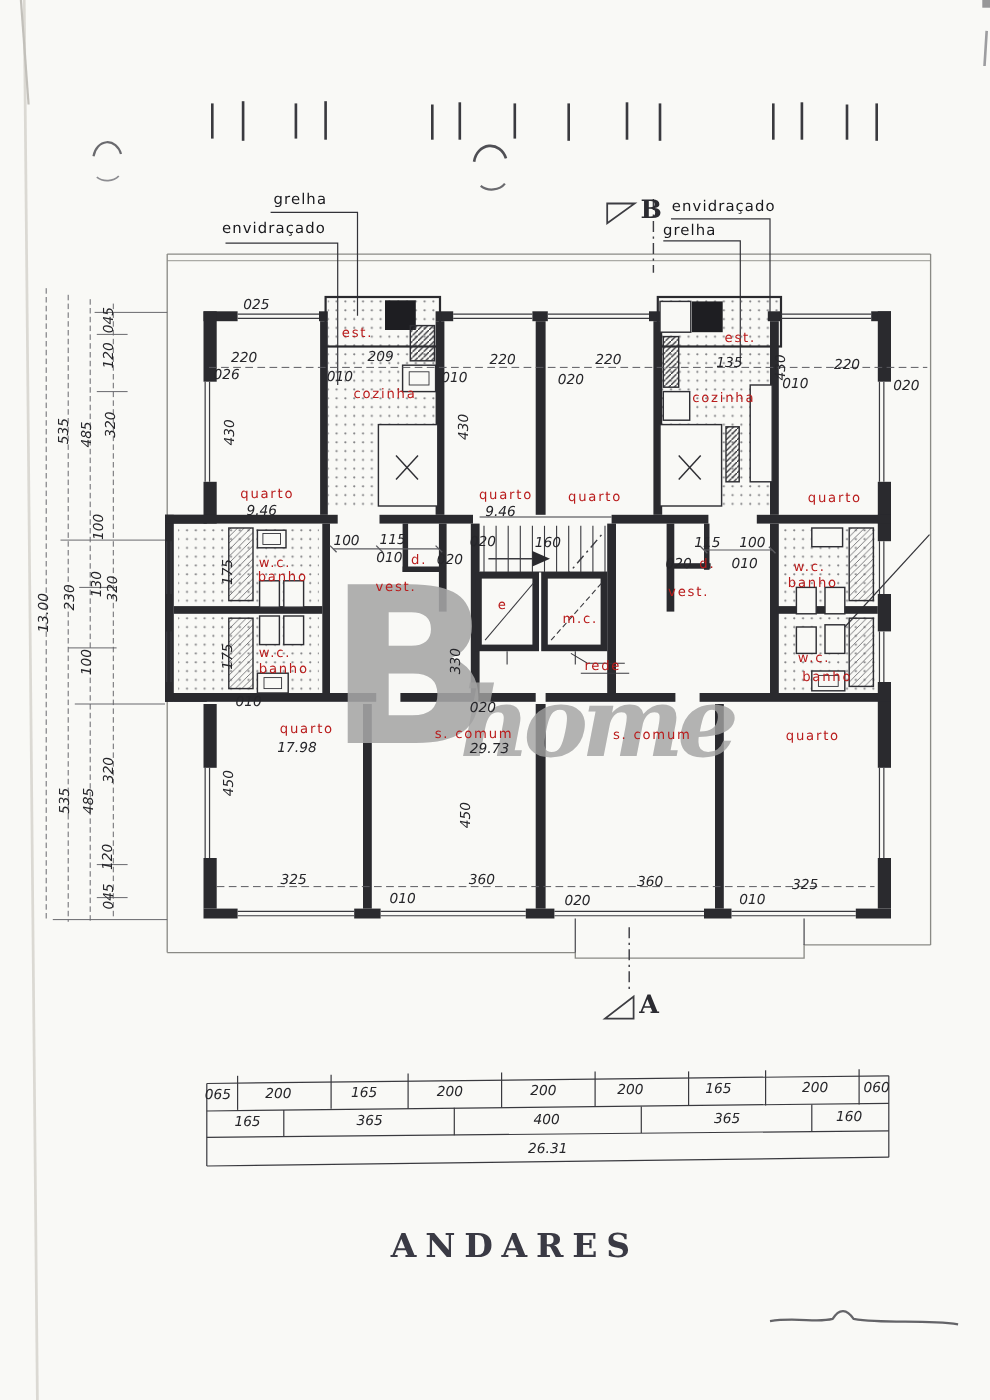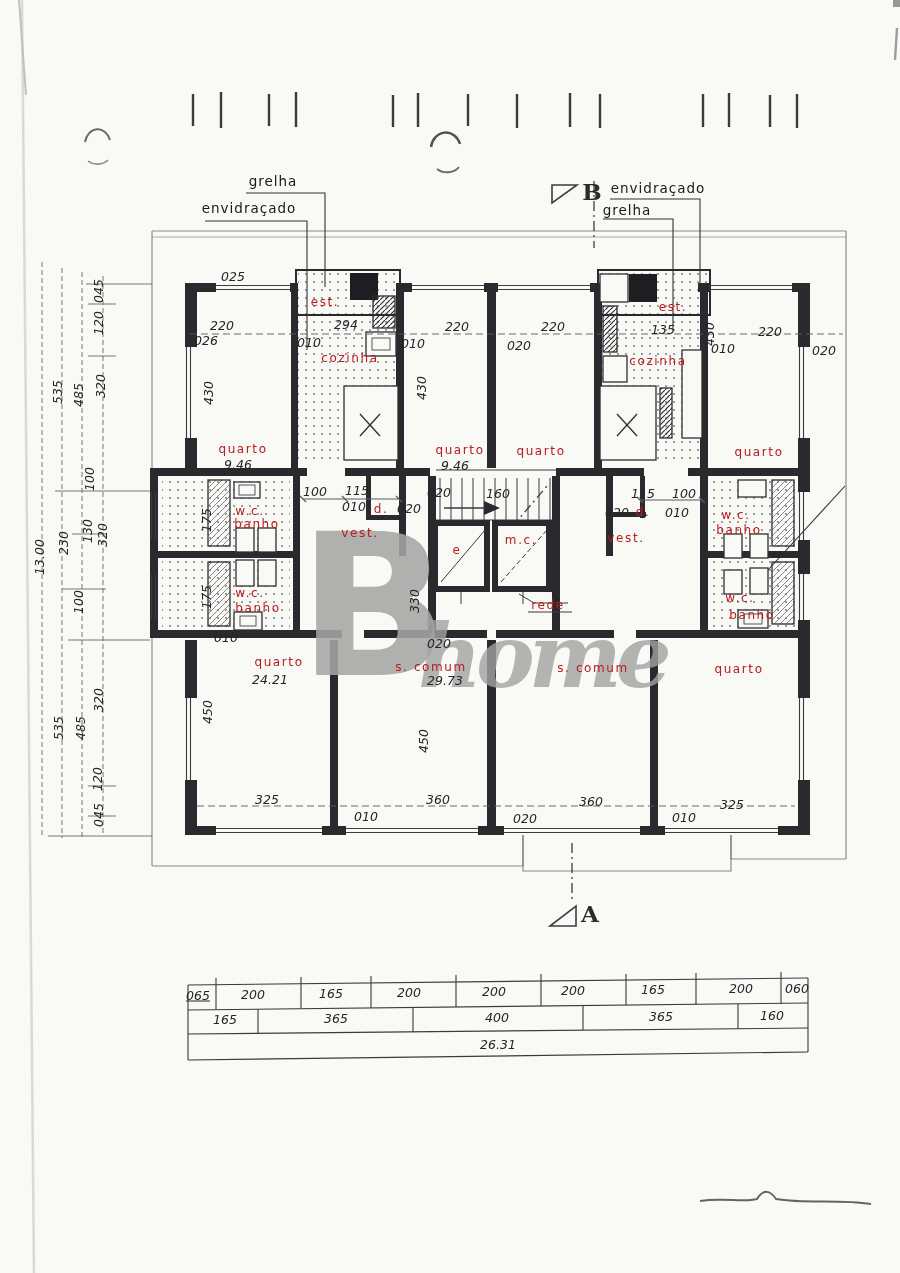--- a/index.html
+++ b/index.html
@@ -360,35 +360,35 @@
       <span class="lbl room" style="left: 258px; top: 608px;">banho</span>
       <span class="lbl room" style="left: 736px; top: 515px;">w.c.</span>
       <span class="lbl room" style="left: 739px; top: 530px;">banho</span>
       <span class="lbl room" style="left: 740px; top: 598px;">w.c.</span>
       <span class="lbl room" style="left: 752px; top: 615px;">banho</span>
       <span class="lbl room" style="left: 360px; top: 533px;">vest.</span>
       <span class="lbl room" style="left: 626px; top: 538px;">vest.</span>
       <span class="lbl room" style="left: 381px; top: 509px;">d.</span>
       <span class="lbl room" style="left: 643px; top: 512px;">d.</span>
       <span class="lbl room" style="left: 457px; top: 550px;">e</span>
-      <span class="lbl room" style="left: 521px; top: 540px;">m.c.</span>
+      <span class="lbl room" style="left: 521px; top: 562px; padding-left: 13px;">m.c.</span>
       <span class="lbl room" style="left: 548px; top: 605px;">rede</span>
       <span class="lbl room" style="left: 279px; top: 662px;">quarto</span>
       <span class="lbl room" style="left: 431px; top: 667px;">s. comum</span>
       <span class="lbl room" style="left: 593px; top: 668px;">s. comum</span>
       <span class="lbl room" style="left: 739px; top: 669px;">quarto</span>
       <span class="lbl area" style="left: 238px; top: 464px;">9.46</span>
       <span class="lbl area" style="left: 455px; top: 465px;">9.46</span>
-      <span class="lbl area" style="left: 270px; top: 679px;">24.21</span>
+      <span class="lbl area" style="left: 270px; top: 679px;">17.98</span>
       <span class="lbl area" style="left: 445px; top: 680px;">29.73</span>
       <span class="lbl dim" style="left: 233px; top: 276px;">025</span>
       <span class="lbl dim" style="left: 222px; top: 325px;">220</span>
       <span class="lbl dim" style="left: 206px; top: 340px;">026</span>
       <span class="lbl dim" style="left: 309px; top: 342px;">010</span>
-      <span class="lbl dim" style="left: 346px; top: 324px;">294</span>
+      <span class="lbl dim" style="left: 346px; top: 324px;">209</span>
       <span class="lbl dim" style="left: 413px; top: 343px;">010</span>
       <span class="lbl dim" style="left: 457px; top: 326px;">220</span>
       <span class="lbl dim" style="left: 519px; top: 345px;">020</span>
       <span class="lbl dim" style="left: 553px; top: 326px;">220</span>
       <span class="lbl dim" style="left: 663px; top: 329px;">135</span>
       <span class="lbl dim" style="left: 723px; top: 348px;">010</span>
       <span class="lbl dim" style="left: 770px; top: 331px;">220</span>
       <span class="lbl dim" style="left: 824px; top: 350px;">020</span>
       <span class="lbl dim" style="left: 315px; top: 491px;">100</span>
       <span class="lbl dim" style="left: 357px; top: 490px;">115</span>
@@ -402,21 +402,21 @@
       <span class="lbl dim" style="left: 677px; top: 512px;">010</span>
       <span class="lbl dim" style="left: 226px; top: 637px;">010</span>
       <span class="lbl dim" style="left: 439px; top: 643px;">020</span>
       <span class="lbl dim" style="left: 267px; top: 799px;">325</span>
       <span class="lbl dim" style="left: 366px; top: 816px;">010</span>
       <span class="lbl dim" style="left: 438px; top: 799px;">360</span>
       <span class="lbl dim" style="left: 525px; top: 818px;">020</span>
       <span class="lbl dim" style="left: 591px; top: 801px;">360</span>
       <span class="lbl dim" style="left: 684px; top: 817px;">010</span>
       <span class="lbl dim" style="left: 732px; top: 804px;">325</span>
-      <span class="lbl dim" style="left: 198px; top: 995px; text-decoration: underline;">065</span>
+      <span class="lbl dim" style="left: 198px; top: 995px;">065</span>
       <span class="lbl dim" style="left: 253px; top: 994px;">200</span>
       <span class="lbl dim" style="left: 331px; top: 993px;">165</span>
       <span class="lbl dim" style="left: 409px; top: 992px;">200</span>
       <span class="lbl dim" style="left: 494px; top: 991px;">200</span>
       <span class="lbl dim" style="left: 573px; top: 990px;">200</span>
       <span class="lbl dim" style="left: 653px; top: 989px;">165</span>
       <span class="lbl dim" style="left: 741px; top: 988px;">200</span>
       <span class="lbl dim" style="left: 797px; top: 988px;">060</span>
       <span class="lbl dim" style="left: 225px; top: 1019px;">165</span>
       <span class="lbl dim" style="left: 336px; top: 1018px;">365</span>
@@ -443,14 +443,15 @@
       <span class="lbl dimr" style="left: 63px; top: 543px;">230</span>
       <span class="lbl dimr" style="left: 39px; top: 557px;">13.00</span>
       <span class="lbl dimr" style="left: 78px; top: 602px;">100</span>
       <span class="lbl dimr" style="left: 98px; top: 700px;">320</span>
       <span class="lbl dimr" style="left: 80px; top: 728px;">485</span>
       <span class="lbl dimr" style="left: 58px; top: 728px;">535</span>
       <span class="lbl dimr" style="left: 97px; top: 779px;">120</span>
       <span class="lbl dimr" style="left: 98px; top: 815px;">045</span>
     </div>
 
+<div id="page-title">ANDARES</div>
 
 </div>
 
 </body></html>

